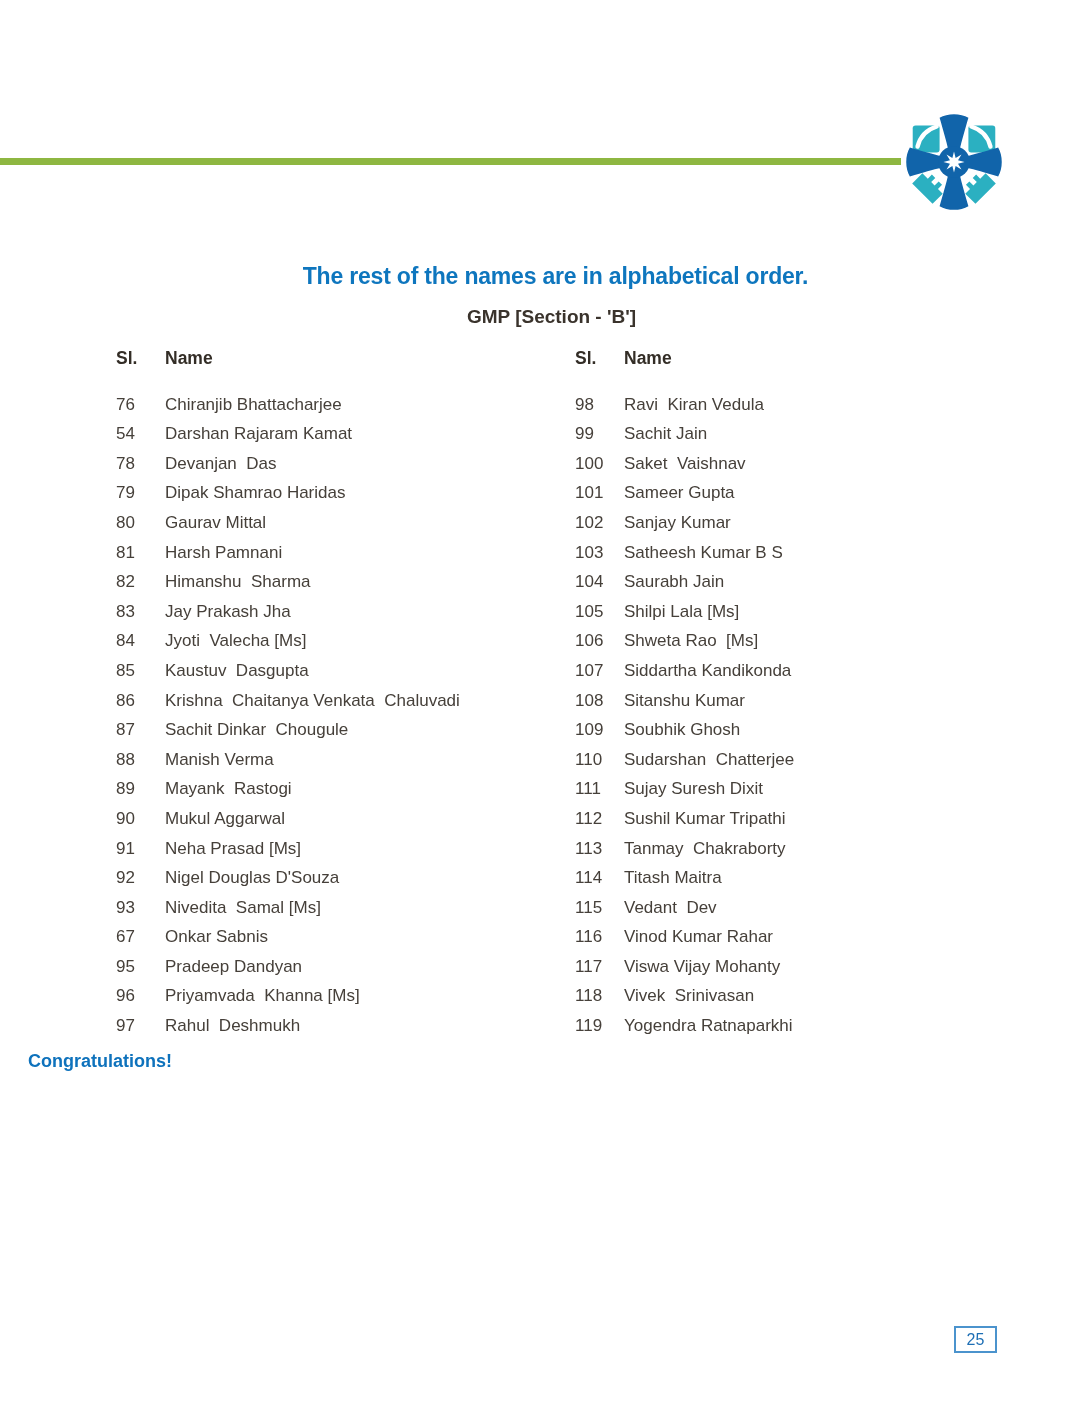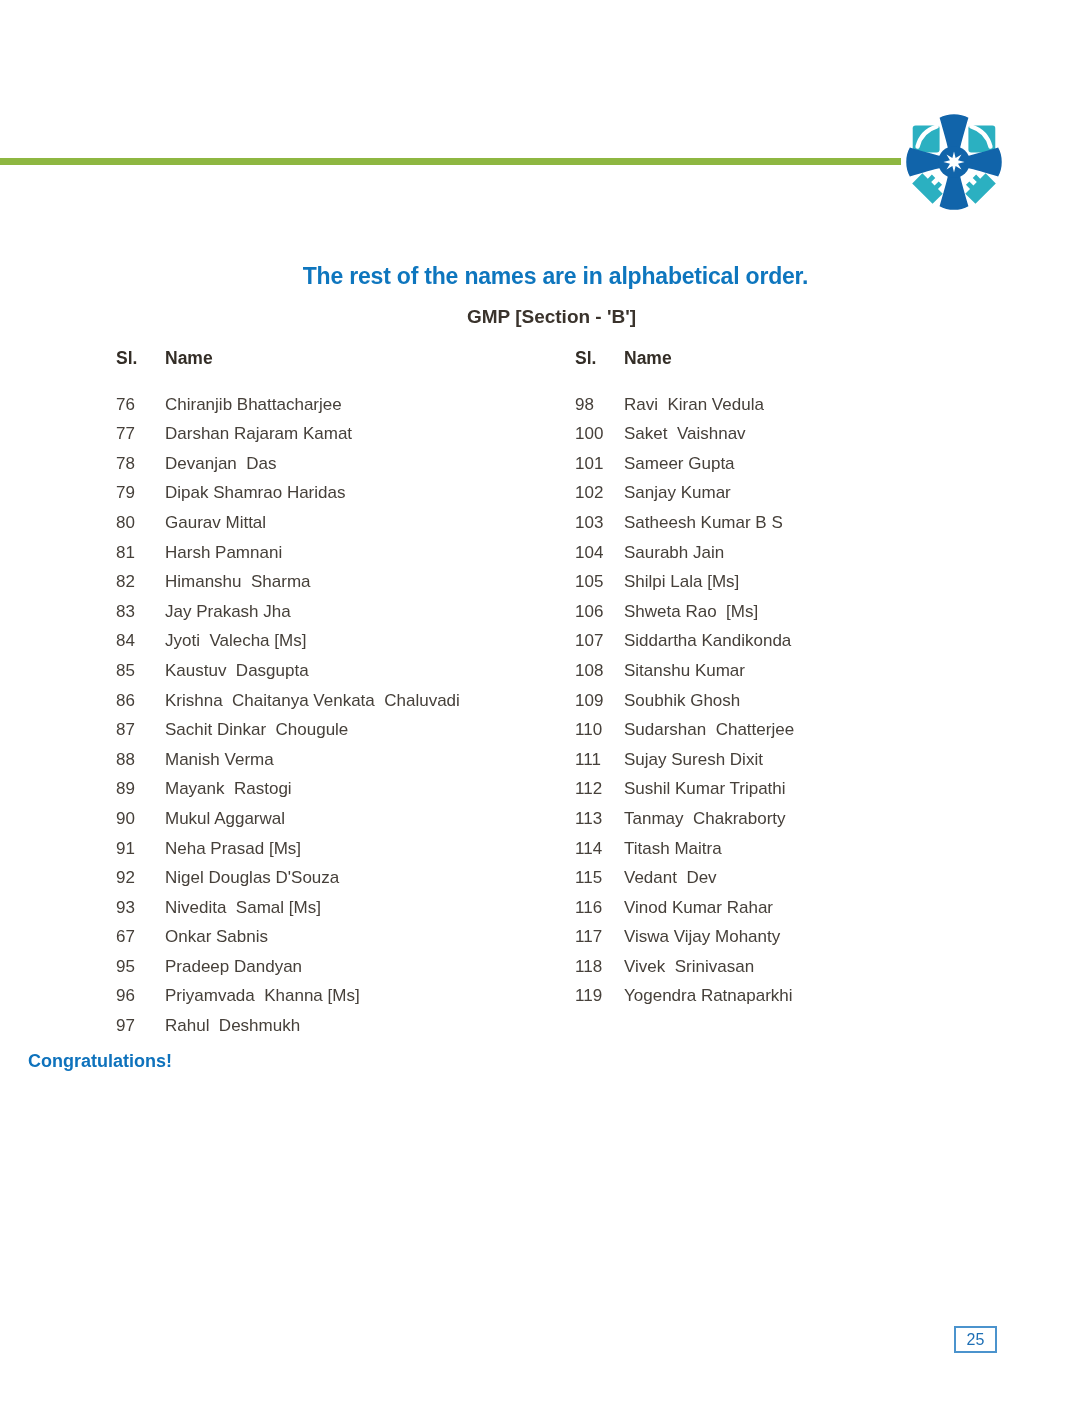--- a/index.html
+++ b/index.html
@@ -138,21 +138,21 @@
         <span class="nm">Name</span>
       </div>
       <div>
 
           <div class="row">
             <span class="sl">76</span>
             <span class="nm">Chiranjib Bhattacharjee</span>
           </div>
 
           <div class="row">
-            <span class="sl">77</span>
+            <span class="sl">54</span>
             <span class="nm">Darshan Rajaram Kamat</span>
           </div>
 
           <div class="row">
             <span class="sl">78</span>
             <span class="nm">Devanjan  Das</span>
           </div>
 
           <div class="row">
             <span class="sl">79</span>
@@ -256,20 +256,24 @@
         <span class="sl">Sl.</span>
         <span class="nm">Name</span>
       </div>
       <div>
 
           <div class="row">
             <span class="sl">98</span>
             <span class="nm">Ravi  Kiran Vedula</span>
           </div>
 
+          <div class="row">
+            <span class="sl">99</span>
+            <span class="nm">Sachit Jain</span>
+          </div>
 
           <div class="row">
             <span class="sl">100</span>
             <span class="nm">Saket  Vaishnav</span>
           </div>
 
           <div class="row">
             <span class="sl">101</span>
             <span class="nm">Sameer Gupta</span>
           </div>

